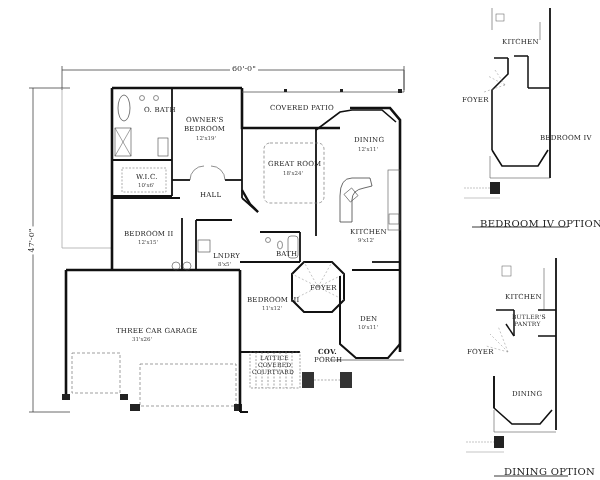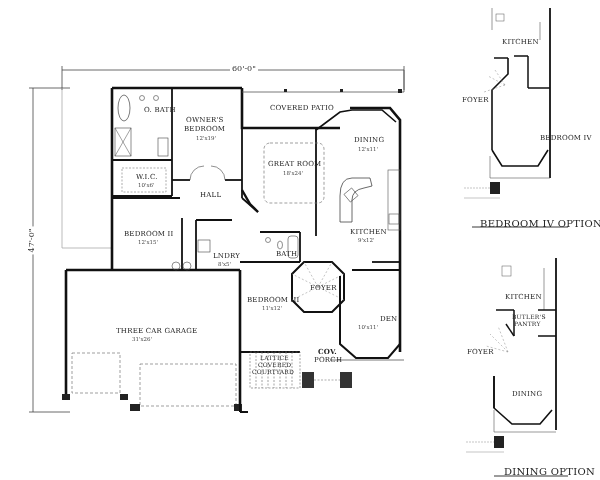--- a/index.html
+++ b/index.html
@@ -217,21 +217,21 @@
 <div class="lbl" style="left:213px; top:252px;">Lndry</div>
 <div class="dim" style="left:218px; top:261px;">8'x5'</div>
 
 <div class="lbl" style="left:276px; top:250px;">Bath</div>
 
 <div class="lbl" style="left:310px; top:284px;">Foyer</div>
 
 <div class="lbl" style="left:247px; top:296px;">Bedroom III</div>
 <div class="dim" style="left:262px; top:305px;">11'x12'</div>
 
-<div class="lbl" style="left:360px; top:315px;margin-left:20px;">Den</div>
+<div class="lbl" style="left:360px; top:315px;">Den</div>
 <div class="dim" style="left:358px; top:324px;">10'x11'</div>
 
 <div class="lbl" style="left:116px; top:327px;">Three Car Garage</div>
 <div class="dim" style="left:132px; top:336px;">31'x26'</div>
 
 <div class="lbl" style="left:260px; top:354px; font-size:6px; line-height:7px;">Lattice</div>
 <div class="lbl" style="left:258px; top:361px; font-size:6px; line-height:7px;">Covered</div>
 <div class="lbl" style="left:252px; top:368px; font-size:6px; line-height:7px;">Courtyard</div>
 
 <div class="lbl" style="left:318px; top:348px;font-weight:bold;">Cov.</div>

